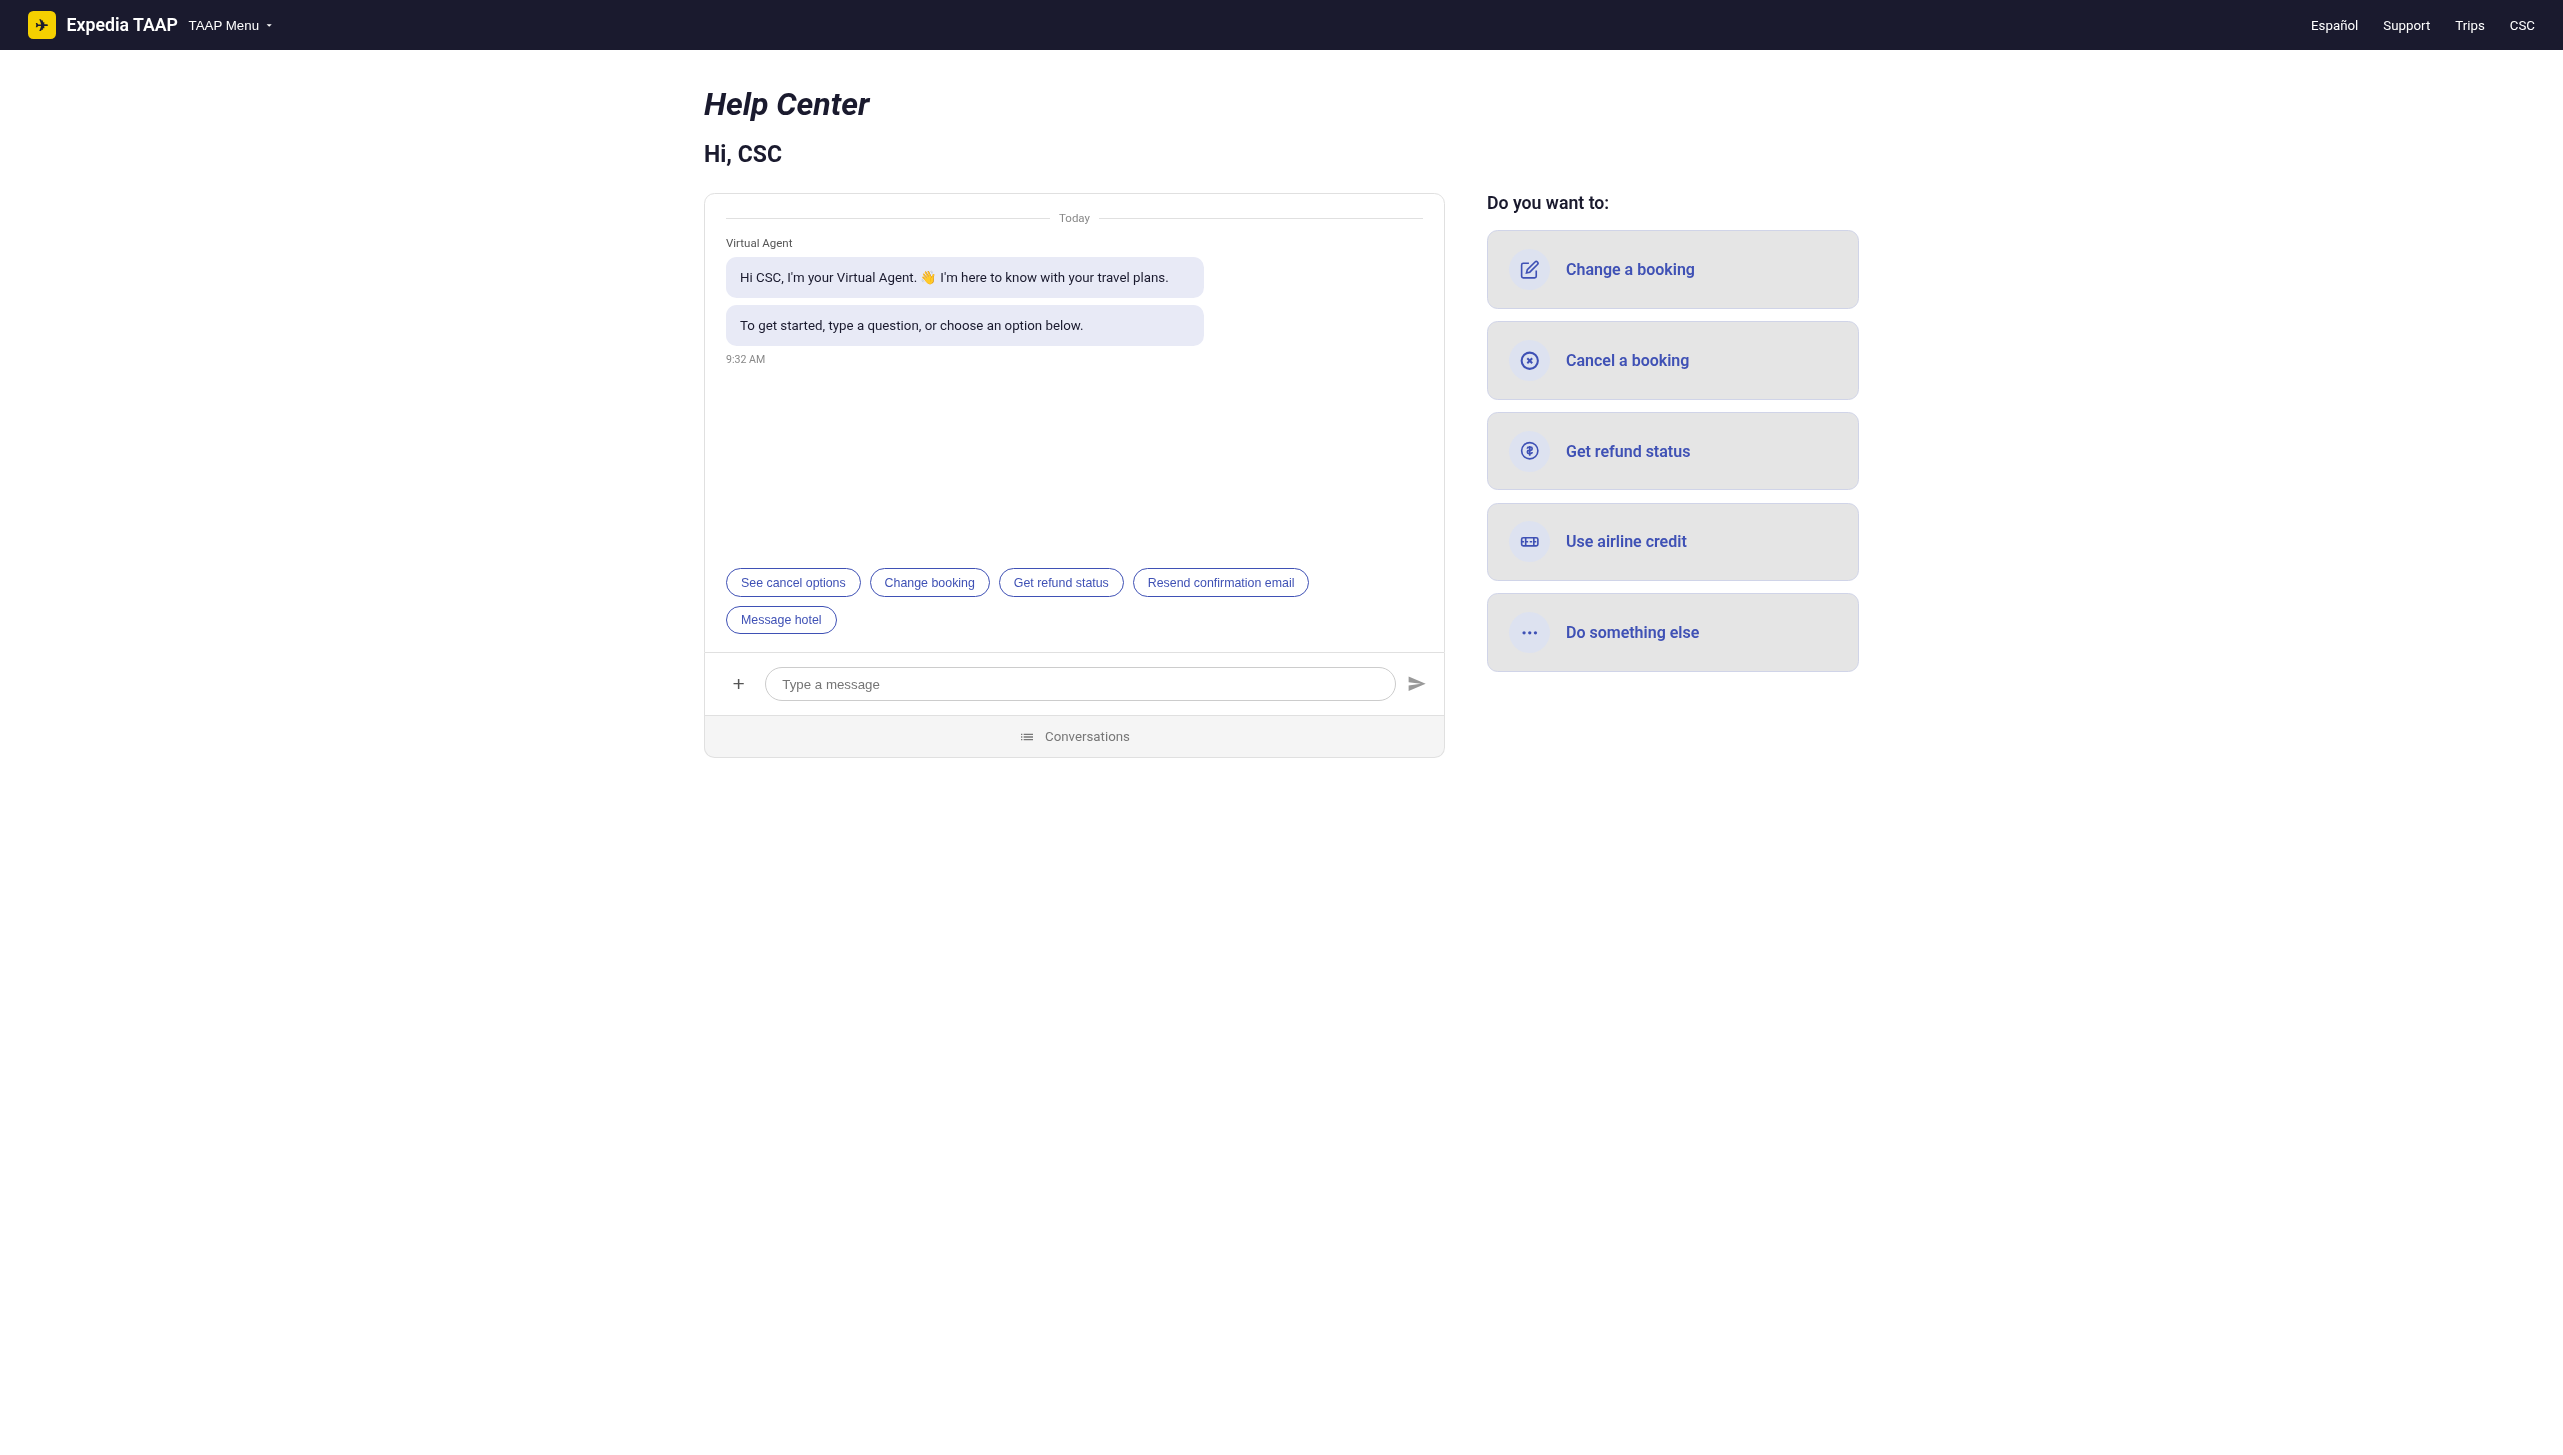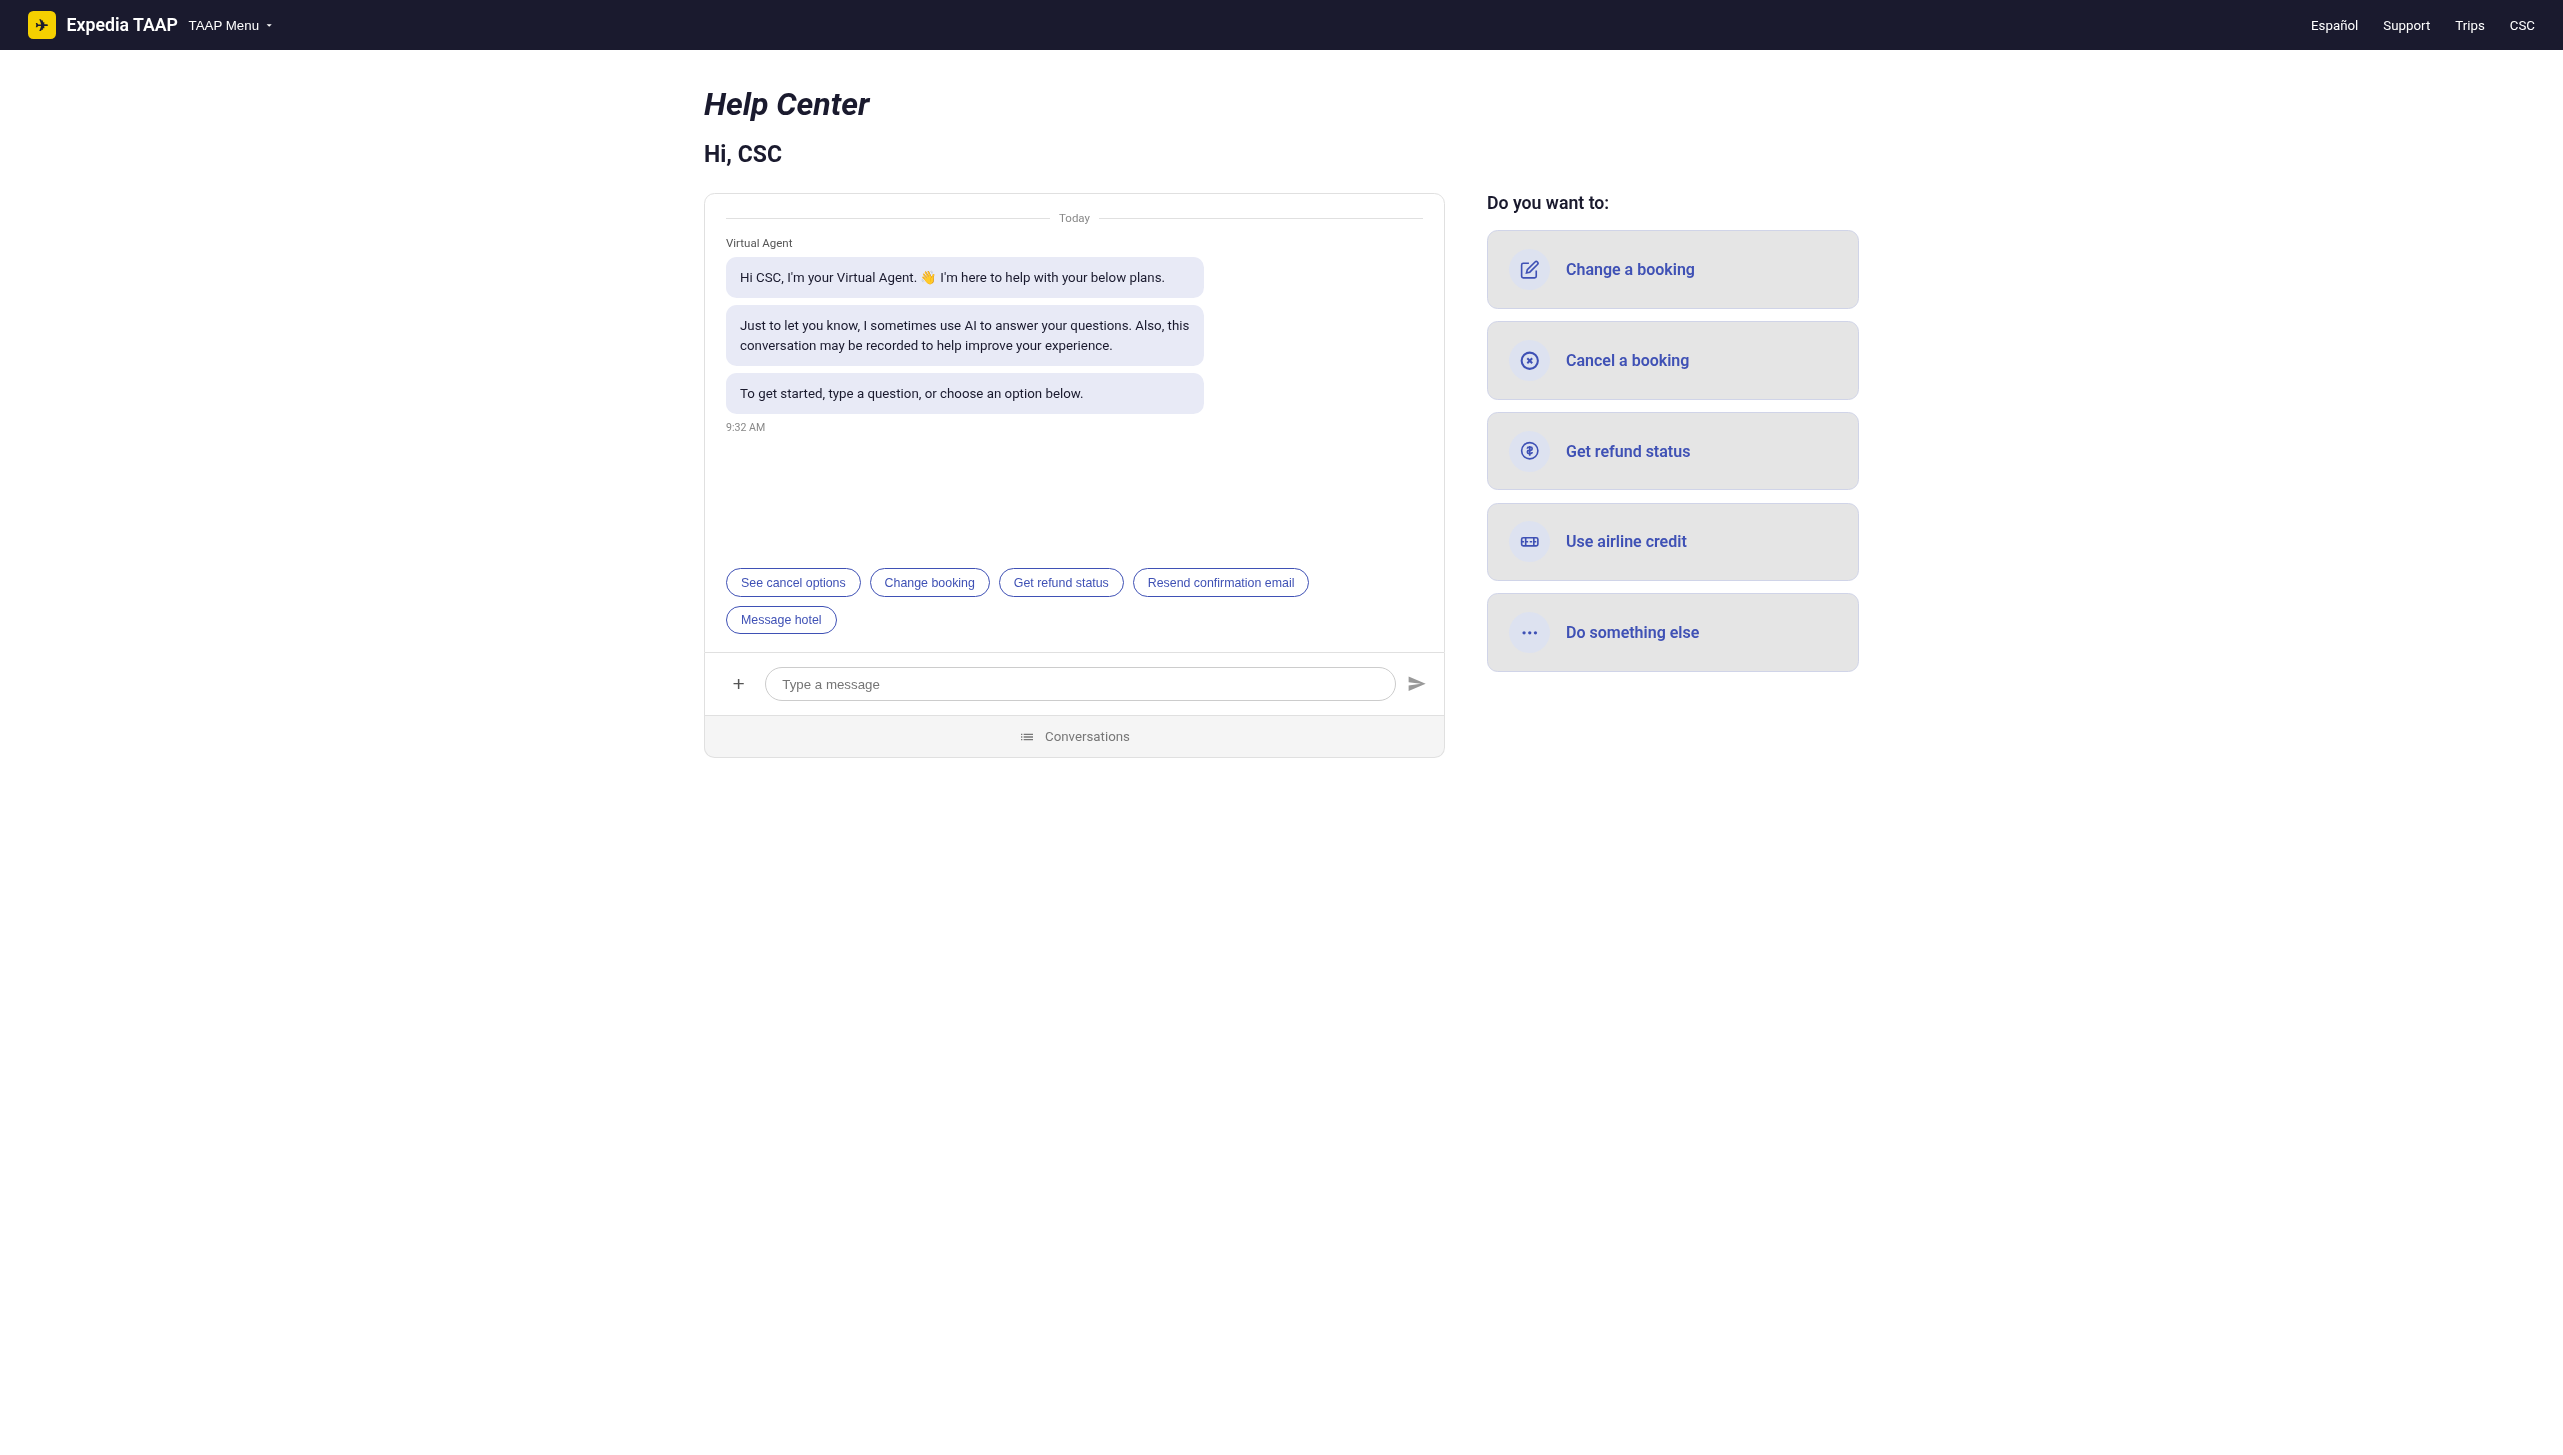--- a/index.html
+++ b/index.html
@@ -195,22 +195,21 @@
 
   <div class="main-layout">
 
     <div class="chat-area">
       <div class="chat-window">
         <div class="chat-date-divider">
           <span>Today</span>
         </div>
         <div class="chat-messages">
           <div class="chat-agent-label">Virtual Agent</div>
-          <div class="chat-bubble">Hi CSC, I'm your Virtual Agent. 👋 I'm here to help with your below plans.</div>
-          <div class="chat-bubble">Just to let you know, I sometimes use AI to answer your questions. Also, this conversation may be recorded to help improve your experience.</div>
+          <div class="chat-bubble">Hi CSC, I'm your Virtual Agent. 👋 I'm here to know with your travel plans.</div>
           <div class="chat-bubble">To get started, type a question, or choose an option below.</div>
           <div class="chat-time">9:32 AM</div>
         </div>
         <div class="chat-options">
           <button class="chat-option-btn">See cancel options</button>
           <button class="chat-option-btn">Change booking</button>
           <button class="chat-option-btn">Get refund status</button>
           <button class="chat-option-btn">Resend confirmation email</button>
           <button class="chat-option-btn">Message hotel</button>
         </div>

